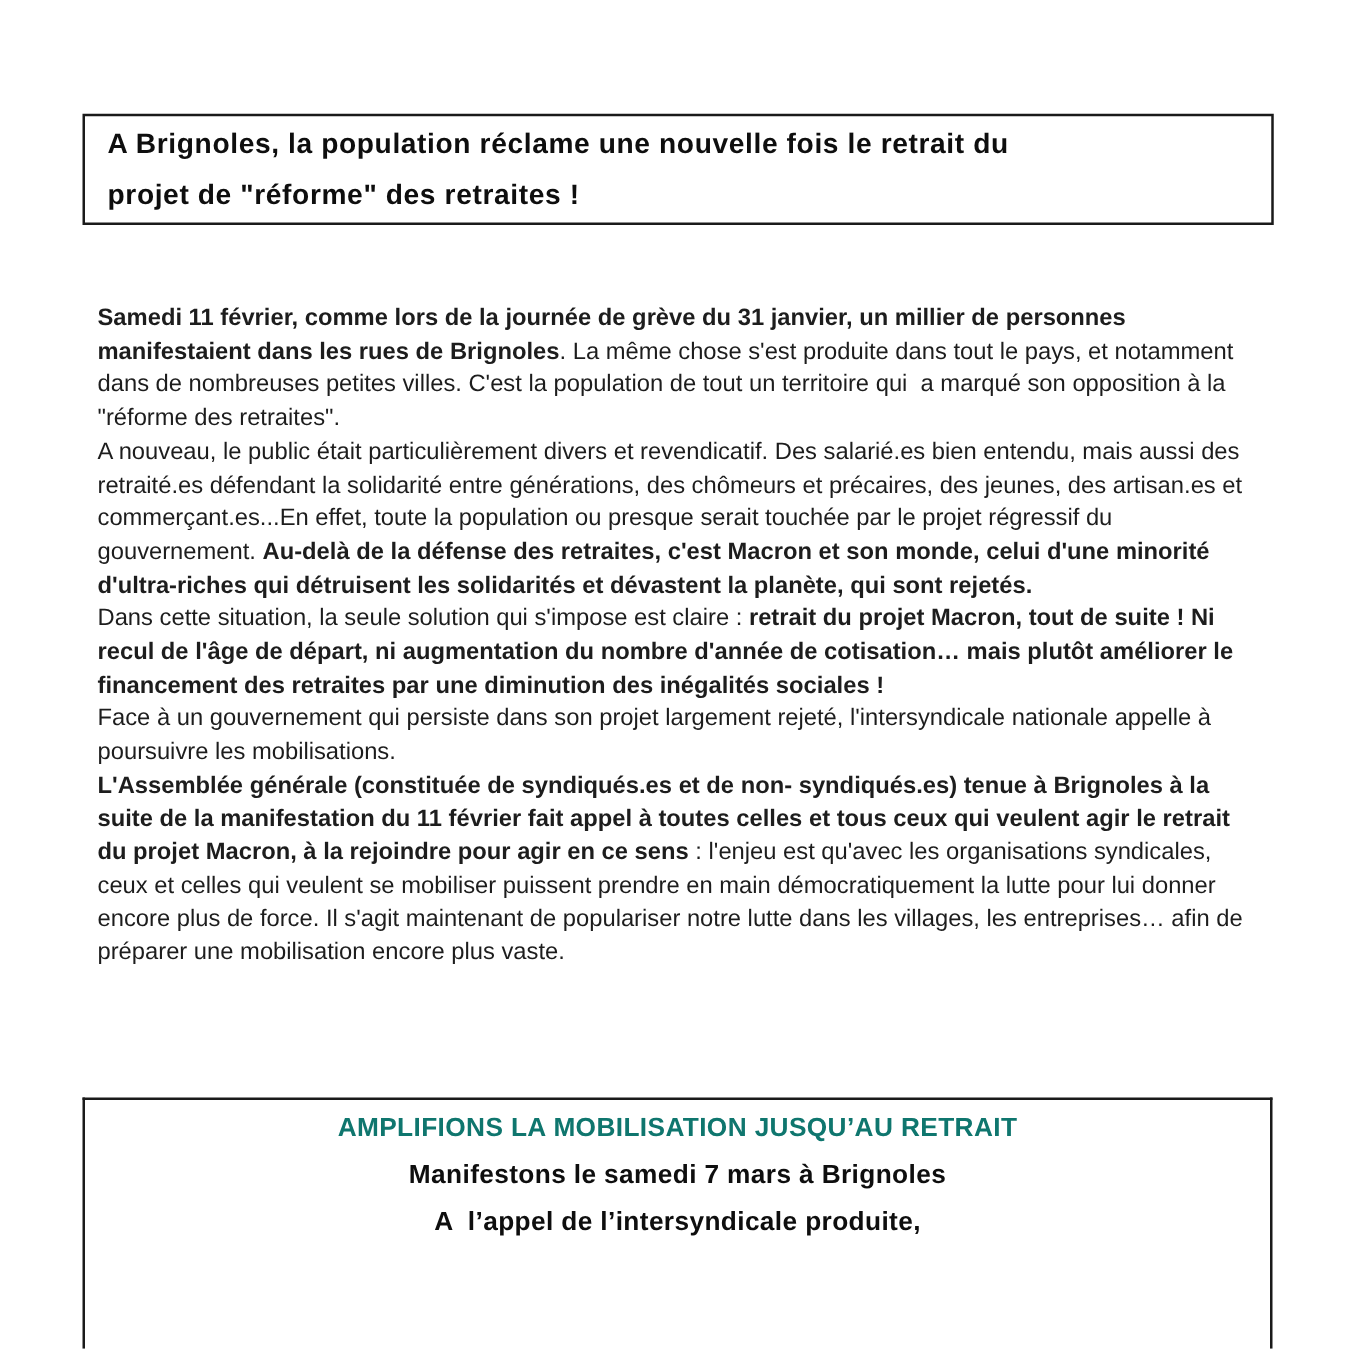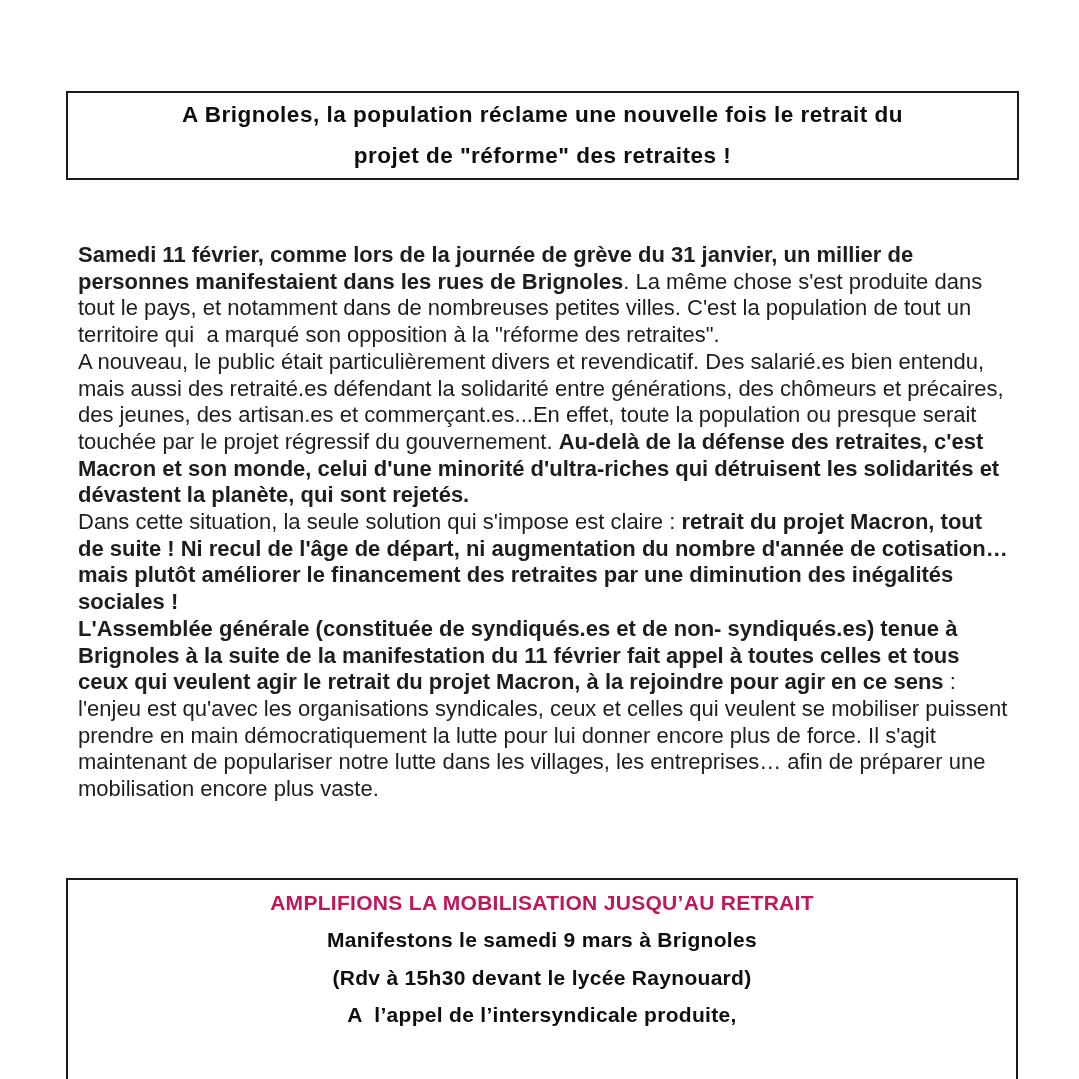--- a/index.html
+++ b/index.html
@@ -17,36 +17,35 @@
     color: #1d1d1d;
   }
   .title-box {
     position: absolute;
     left: 66px;
     top: 91px;
     width: 953px;
     box-sizing: border-box;
     border: 2px solid #1a1a1a;
     padding: 1px 18px 2px;
-    text-align: center;
     font-weight: bold;
     font-size: 22.5px;
     line-height: 41px;
     letter-spacing: 0.5px;
     color: #0e0e0e;
   }
   .title-line {
     display: block;
   }
   .body-text {
     position: absolute;
     left: 78px;
     top: 242px;
     width: 931px;
-    font-size: 22px;
+    font-size: 19px;
     line-height: 26.7px;
     color: #1d1d1d;
     text-align: left;
   }
   .para {
     white-space: pre-wrap;
   }
   .run { font-weight: normal; }
   .run.bold { font-weight: bold; }
   .footer-box {
@@ -76,21 +75,21 @@
 
 <div class="page">
   <div class="title-box" id="title-box">
       <span class="title-line">A Brignoles, la population réclame une nouvelle fois le retrait du</span>
       <span class="title-line">projet de "réforme" des retraites !</span>
     </div>
   <div class="body-text" id="body-text">
       <div class="para"><span class="run bold">Samedi 11 février, comme lors de la journée de grève du 31 janvier, un millier de personnes manifestaient dans les rues de Brignoles</span><span class="run">. La même chose s'est produite dans tout le pays, et notamment dans de nombreuses petites villes. C'est la population de tout un territoire qui  a marqué son opposition à la "réforme des retraites".</span></div>
       <div class="para"><span class="run">A nouveau, le public était particulièrement divers et revendicatif. Des salarié.es bien entendu, mais aussi des retraité.es défendant la solidarité entre générations, des chômeurs et précaires, des jeunes, des artisan.es et commerçant.es...En effet, toute la population ou presque serait touchée par le projet régressif du gouvernement. </span><span class="run bold">Au-delà de la défense des retraites, c'est Macron et son monde, celui d'une minorité d'ultra-riches qui détruisent les solidarités et dévastent la planète, qui sont rejetés.</span></div>
       <div class="para"><span class="run">Dans cette situation, la seule solution qui s'impose est claire : </span><span class="run bold">retrait du projet Macron, tout de suite ! Ni recul de l'âge de départ, ni augmentation du nombre d'année de cotisation… mais plutôt améliorer le financement des retraites par une diminution des inégalités sociales !</span></div>
+      <div class="para"><span class="run">Face à un gouvernement qui persiste dans son projet largement rejeté, l'intersyndicale nationale appelle à poursuivre les mobilisations.</span></div>
       <div class="para"><span class="run bold">L'Assemblée générale (constituée de syndiqués.es et de non- syndiqués.es) tenue à Brignoles à la suite de la manifestation du 11 février fait appel à toutes celles et tous ceux qui veulent agir le retrait du projet Macron, à la rejoindre pour agir en ce sens</span><span class="run"> : l'enjeu est qu'avec les organisations syndicales, ceux et celles qui veulent se mobiliser puissent prendre en main démocratiquement la lutte pour lui donner encore plus de force. Il s'agit maintenant de populariser notre lutte dans les villages, les entreprises… afin de préparer une mobilisation encore plus vaste.</span></div>
     </div>
   <div class="footer-box" id="footer-box">
-      <span class="footer-line" style="color: #be185d;">AMPLIFIONS LA MOBILISATION JUSQU’AU RETRAIT</span>
-      <span class="footer-line">Manifestons le samedi 9 mars à Brignoles</span>
-      <span class="footer-line">(Rdv à 15h30 devant le lycée Raynouard)</span>
+      <span class="footer-line" style="color: #0f766e;">AMPLIFIONS LA MOBILISATION JUSQU’AU RETRAIT</span>
+      <span class="footer-line">Manifestons le samedi 7 mars à Brignoles</span>
       <span class="footer-line">A  l’appel de l’intersyndicale produite,</span>
     </div>
 </div>
 
 </body></html>

